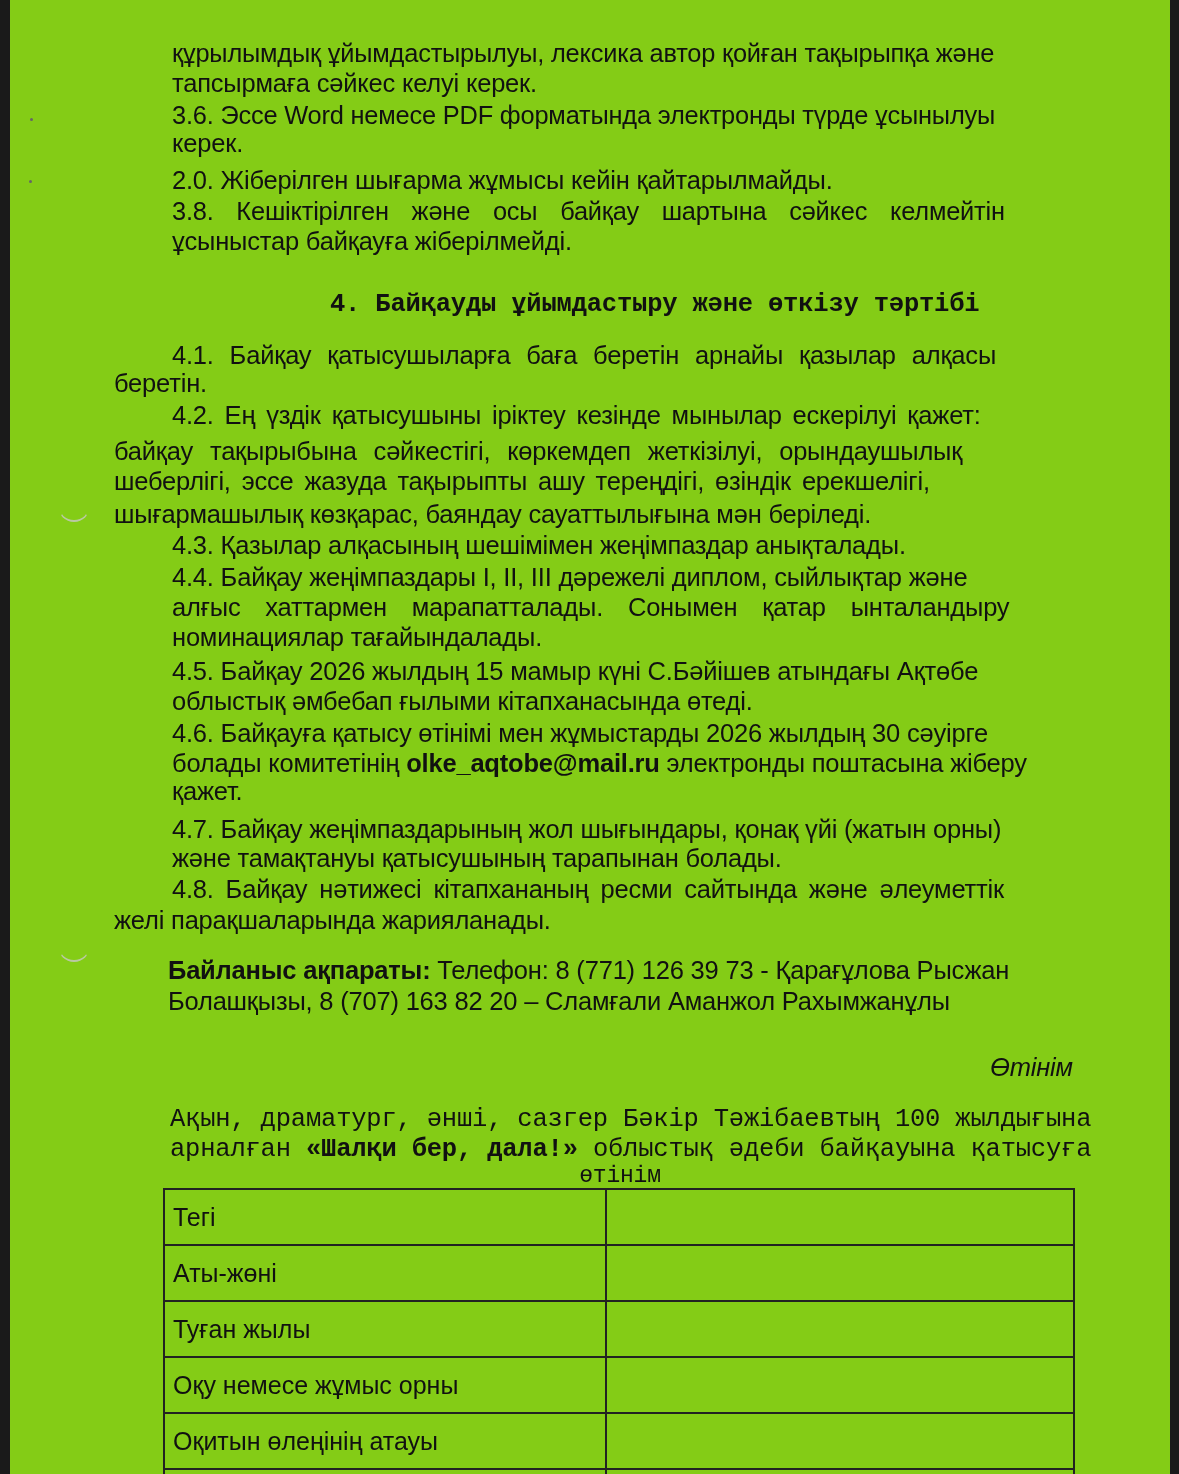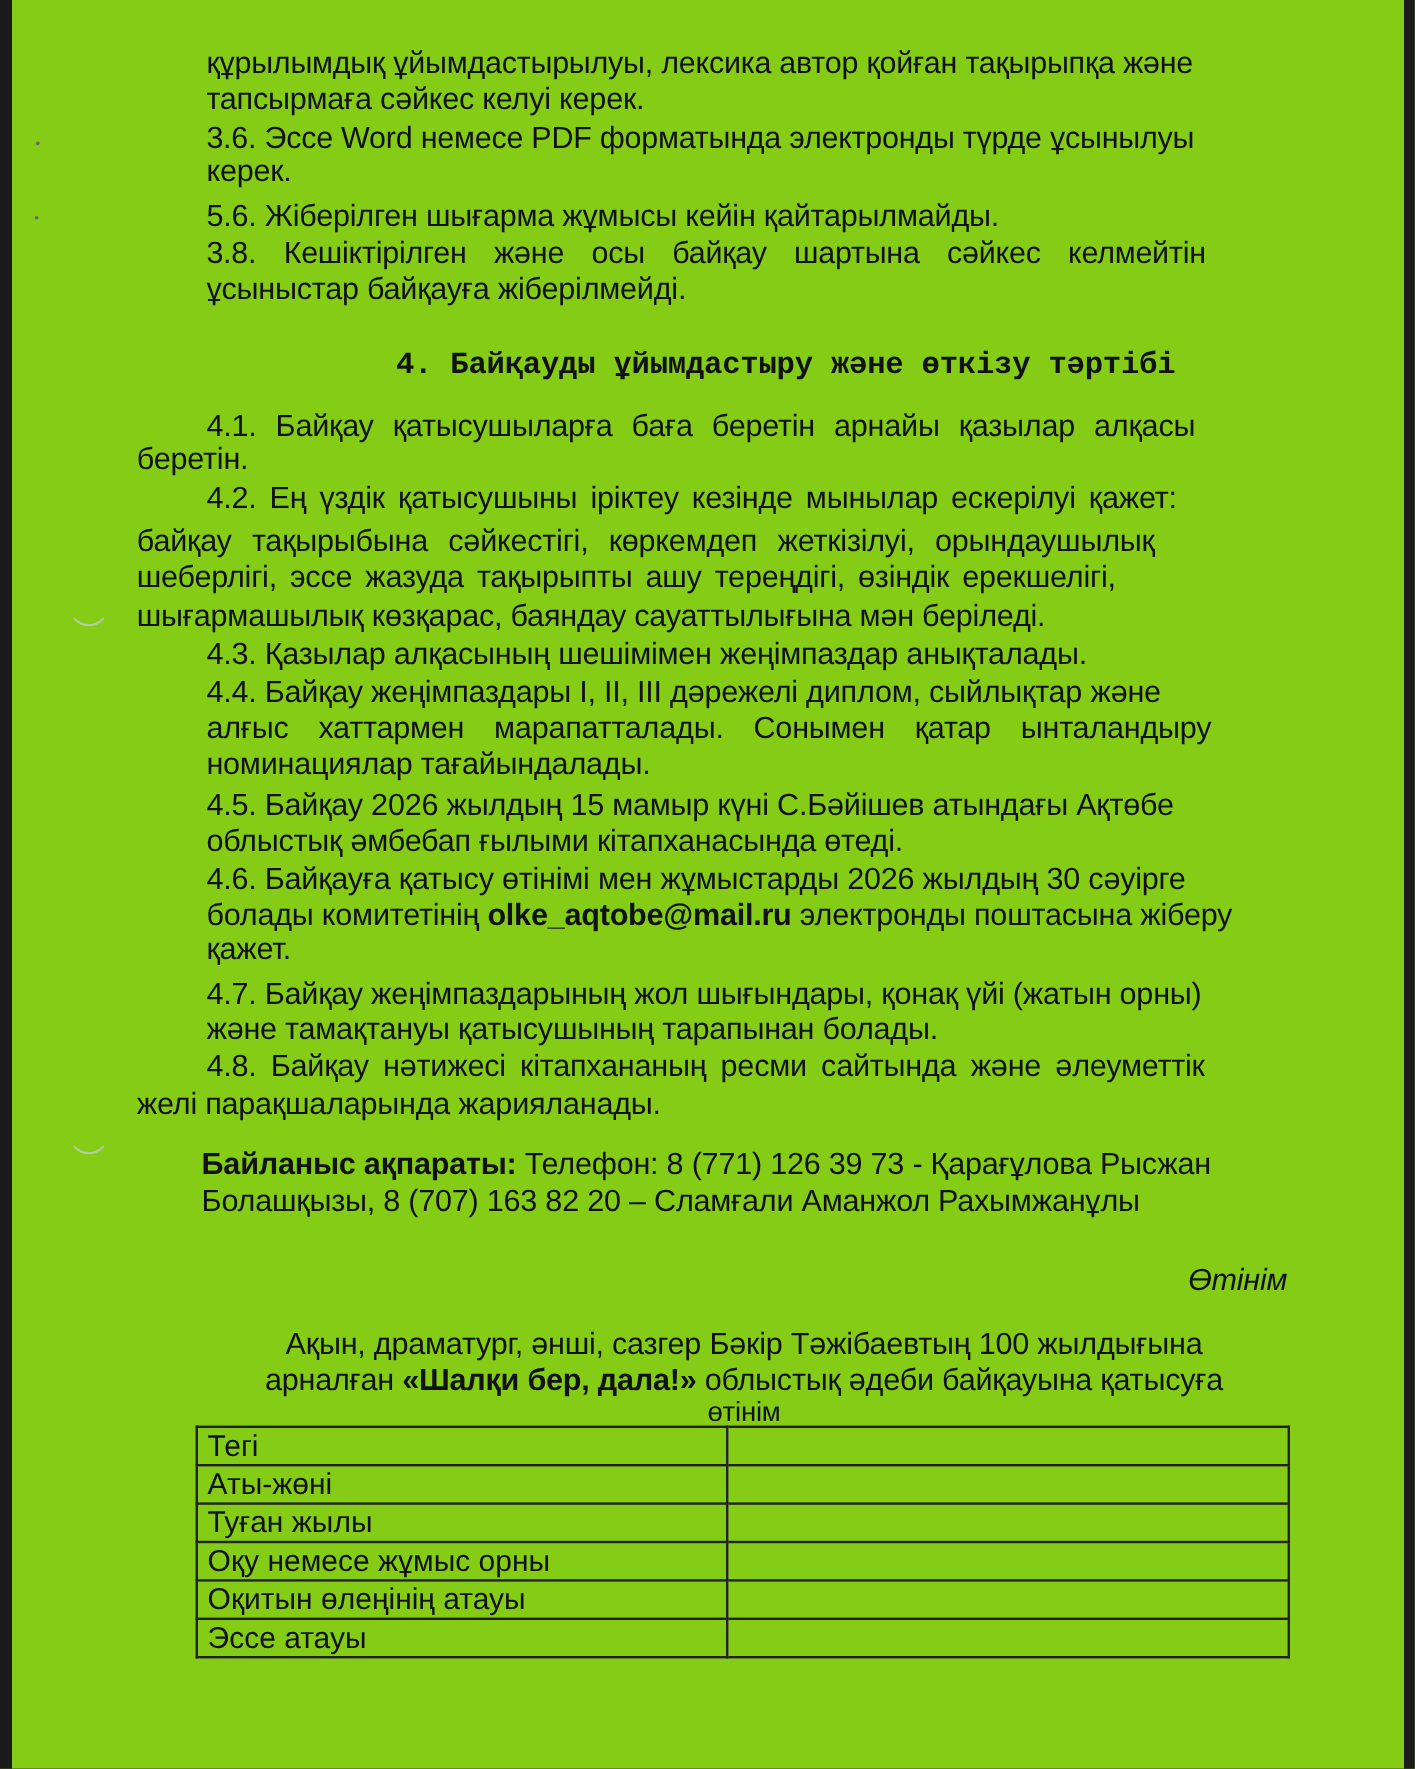--- a/index.html
+++ b/index.html
@@ -22,48 +22,48 @@
     .line {
       position: absolute; font-size: 25.5px; line-height: 30px; white-space: nowrap;
       letter-spacing: -0.2px;
       transform-origin: left top;
     }
     .just { display: flex; justify-content: space-between; }
     .just span { white-space: pre; }
     b { font-weight: bold; }
     .heading { font-weight: bold; font-family: Liberation Mono, monospace; }
     .italic { font-style: italic; }
-    .center { text-align: center; }
+    .center { text-align: center; font-family: Liberation Mono, monospace; }
     table.form {
       position: absolute; left: 153px; top: 1188px; width: 912px;
       border-collapse: collapse; font-size: 25px;
     }
     table.form td {
-      border: 2px solid #222; padding: 0 8px; height: 30px; line-height: 30px;
+      border: 2px solid #222; padding: 12px 8px; height: 30px; line-height: 30px;
       vertical-align: top;
     }
     table.form td.lbl { width: 424px; }
     table.form td.val { }
   </style>
 </head>
 <body>
 
 <div class="page">
   <div class="punch" style="left:48px;top:490px"></div>
   <div class="punch" style="left:48px;top:930px"></div>
   <div class="dot" style="left:20px;top:118px"></div>
   <div class="dot" style="left:19px;top:180px"></div>
 
   <div class="line just" style="left: 162px; top: 38px; width: 912px; transform: scaleX(0.996);">
       <span>құрылымдық ұйымдастырылуы, лексика автор қойған тақырыпқа және</span>
     </div>
   <div class="line" style="left:162px;top:68px">тапсырмаға  сәйкес  келуі керек.</div>
   <div class="line" style="left: 162px; top: 100px; width: 912px; transform: scaleX(0.996);">3.6. Эссе Word немесе PDF форматында электронды түрде ұсынылуы</div>
   <div class="line" style="left:162px;top:128px">керек.</div>
-  <div class="line" style="left:162px;top:165px">5.6. Жіберілген шығарма жұмысы кейін қайтарылмайды.</div>
+  <div class="line" style="left:162px;top:165px">2.0. Жіберілген шығарма жұмысы кейін қайтарылмайды.</div>
   <div class="line" style="left: 162px; top: 196px; width: 912px; word-spacing: 16px; transform: scaleX(0.996);">3.8. Кешіктірілген және осы байқау шартына сәйкес келмейтін</div>
   <div class="line" style="left:162px;top:226px">ұсыныстар байқауға жіберілмейді.</div>
 
   <div class="line heading" style="left:320px;top:290px">4. Байқауды ұйымдастыру және өткізу тәртібі</div>
 
   <div class="line" style="left:162px;top:340px;word-spacing:9px">4.1. Байқау қатысушыларға баға беретін арнайы қазылар алқасы</div>
   <div class="line" style="left:104px;top:368px">беретін.</div>
   <div class="line" style="left:162px;top:400px;word-spacing:4px">4.2. Ең үздік қатысушыны іріктеу кезінде мынылар ескерілуі қажет:</div>
   <div class="line" style="left:104px;top:436px;word-spacing:10px">байқау тақырыбына сәйкестігі, көркемдеп жеткізілуі,  орындаушылық</div>
   <div class="line" style="left:104px;top:499px">шығармашылық көзқарас, баяндау сауаттылығына мән беріледі.</div>

